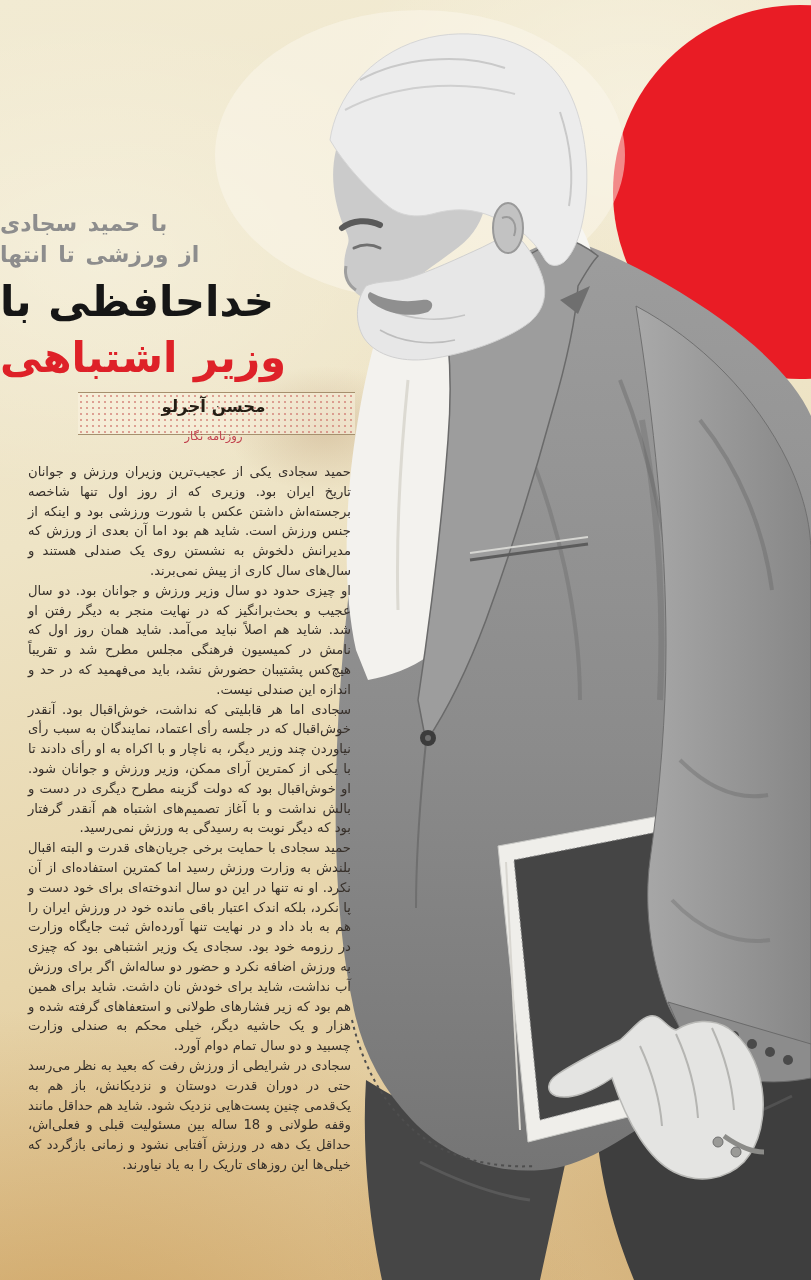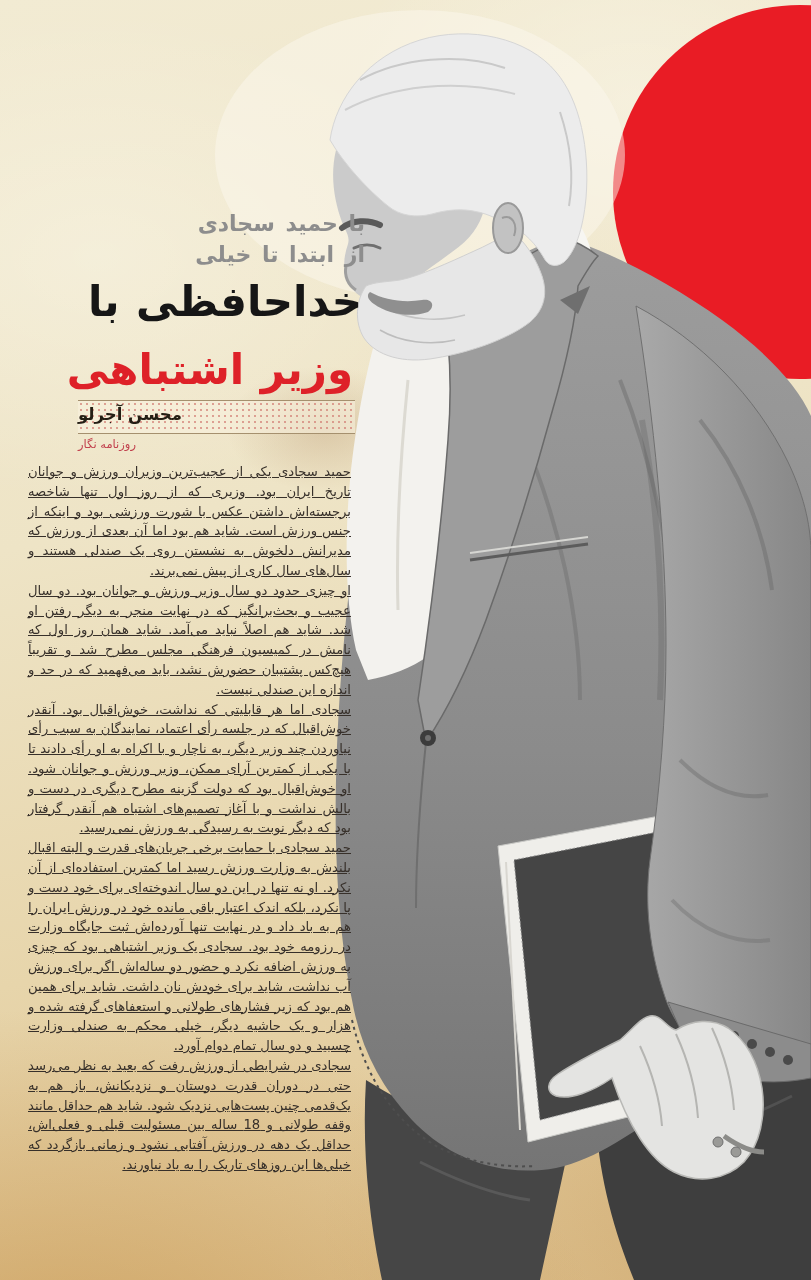--- a/index.html
+++ b/index.html
@@ -8,38 +8,38 @@
     font-family:"DejaVu Sans",sans-serif;direction:rtl;
     background:
       radial-gradient(140px 90px at 40% 33.5%, rgba(150,100,55,.22), transparent 70%),
       radial-gradient(420px 300px at 78% 8%, rgba(255,255,250,.35), transparent 70%),
       radial-gradient(520px 340px at 12% 20%, rgba(255,255,248,.30), transparent 72%),
       radial-gradient(760px 520px at 8% 108%, rgba(190,132,52,.50), transparent 72%),
       radial-gradient(600px 420px at 95% 95%, rgba(187,138,70,.35), transparent 75%),
       linear-gradient(168deg,#f2ebd3 0%,#eee4c6 38%,#e7d5ab 68%,#ddbf8c 100%);
   }
   .art{position:absolute;left:0;top:0;width:811px;height:1280px;z-index:1;}
-  .masthead{position:absolute;top:208px;left:8px;width:357px;z-index:2;text-align:right;direction:rtl;}
+  .masthead{position:absolute;top:208px;left:0;width:357px;z-index:2;text-align:left;direction:rtl;}
   .kicker{font-size:22px;line-height:31px;font-weight:bold;color:#8d8d8d;word-spacing:3px;}
   .head-black{margin:3px 3px 0 0;font-size:42px;line-height:57px;font-weight:bold;color:#161616;word-spacing:2px;}
-  .head-red{margin:12px;font-size:42px;line-height:56px;font-weight:bold;color:#de2128;word-spacing:2px;}
+  .head-red{margin:0;font-size:42px;line-height:56px;font-weight:bold;color:#de2128;word-spacing:2px;}
   .byline{
-    position:absolute;left:78px;top:400px;width:277px;height:34px;z-index:2;
+    position:absolute;left:78px;top:392px;width:277px;height:43px;z-index:2;
     border-top:1px solid #a5906e;border-bottom:1px solid #a5906e;
     background-color:rgba(249,243,224,.55);
     background-image:radial-gradient(rgba(208,118,110,.65) .8px, transparent 1.1px);
     background-size:6px 6px;
-    padding:4px 6px 0 0;box-sizing:border-box;text-align:left;
+    padding:4px 6px 0 0;box-sizing:border-box;text-align:center;
   }
   .byline .name{font-size:16.5px;font-weight:bold;color:#241e14;line-height:20px;}
   .byline .role{font-size:11.5px;color:#c2424e;line-height:15px;margin-top:12px;}
   .article{
     position:absolute;left:28px;top:462px;width:323px;z-index:2;
     direction:rtl;text-align:justify;text-justify:inter-word;
-    font-size:13.2px;line-height:19.8px;color:#37302a;text-decoration:underline;
+    font-size:13.2px;line-height:19.8px;color:#37302a;
   }
   .article p{margin:0;}
 </style>
 </head>
 <body>
 
 <div class="page">
 
   <svg class="art" viewBox="0 0 811 1280" aria-hidden="true">
     <defs>
@@ -128,21 +128,21 @@
       <path d="M724,1136 C738,1146 752,1152 764,1152" stroke="#8b8b88" stroke-width="5" fill="none"></path>
       <circle cx="718" cy="1142" r="5" fill="#9a9a97" stroke="#6f6f6f"></circle>
       <circle cx="736" cy="1152" r="5" fill="#9a9a97" stroke="#6f6f6f"></circle>
     </g>
 
     <path d="M352,1020 C366,1080 398,1128 444,1150 C470,1162 502,1168 536,1166" stroke="#4e4e4e" stroke-width="2" fill="none" stroke-dasharray="3,4"></path>
   </svg>
 
   <header class="masthead">
     <div class="kicker">با حمید سجادی</div>
-    <div class="kicker">از ابتدا تا خیلی</div>
+    <div class="kicker">از ورزشی تا انتها</div>
     <h1 class="head-black">خداحافظی با</h1>
     <h1 class="head-red">وزیر اشتباهی</h1>
   </header>
 
   <div class="byline">
     <div class="name">محسن آجرلو</div>
     <div class="role">روزنامه نگار</div>
   </div>
 
   <article class="article">

